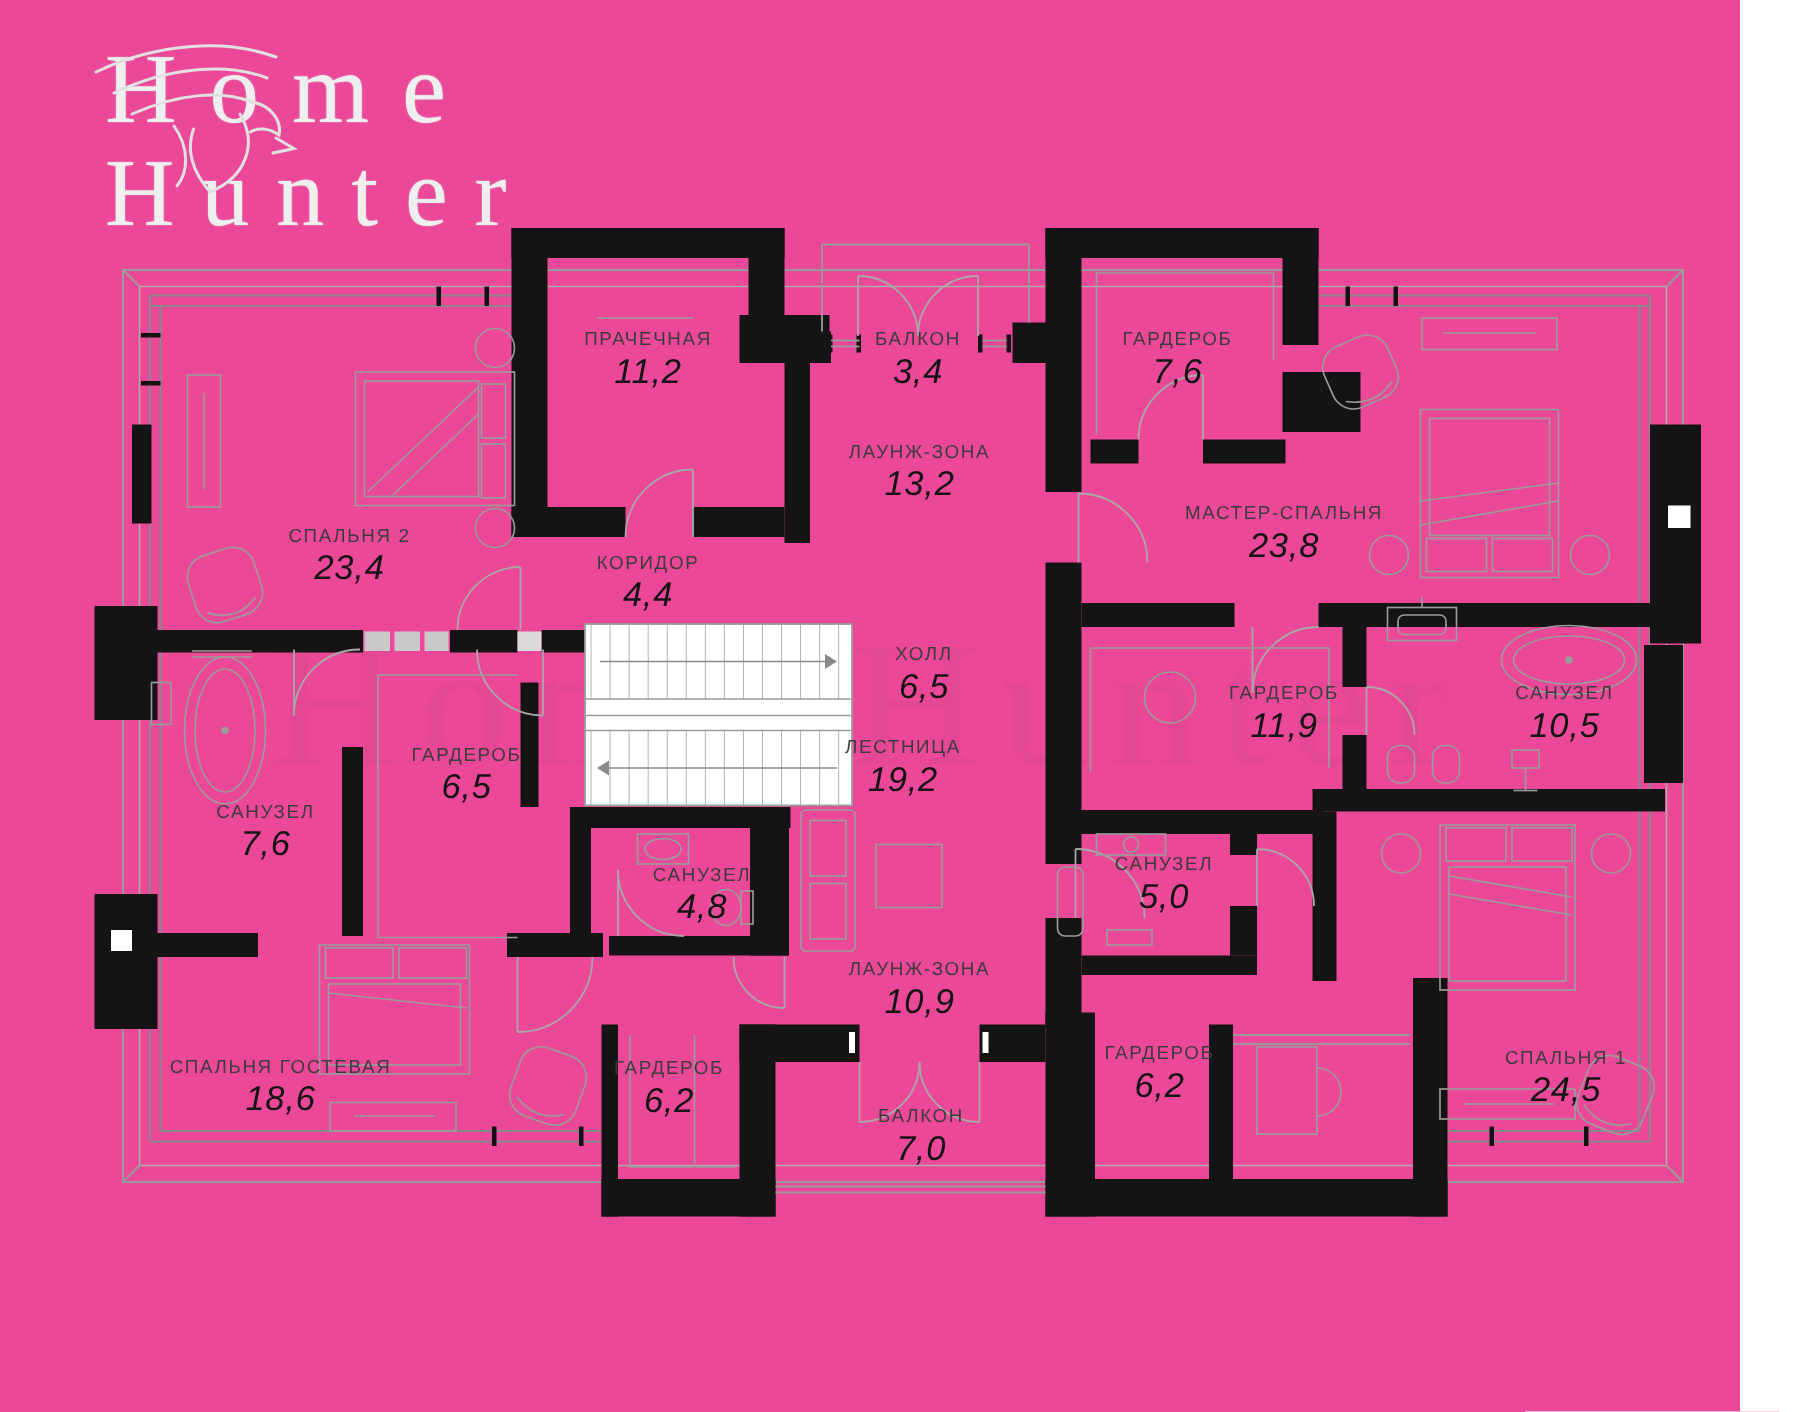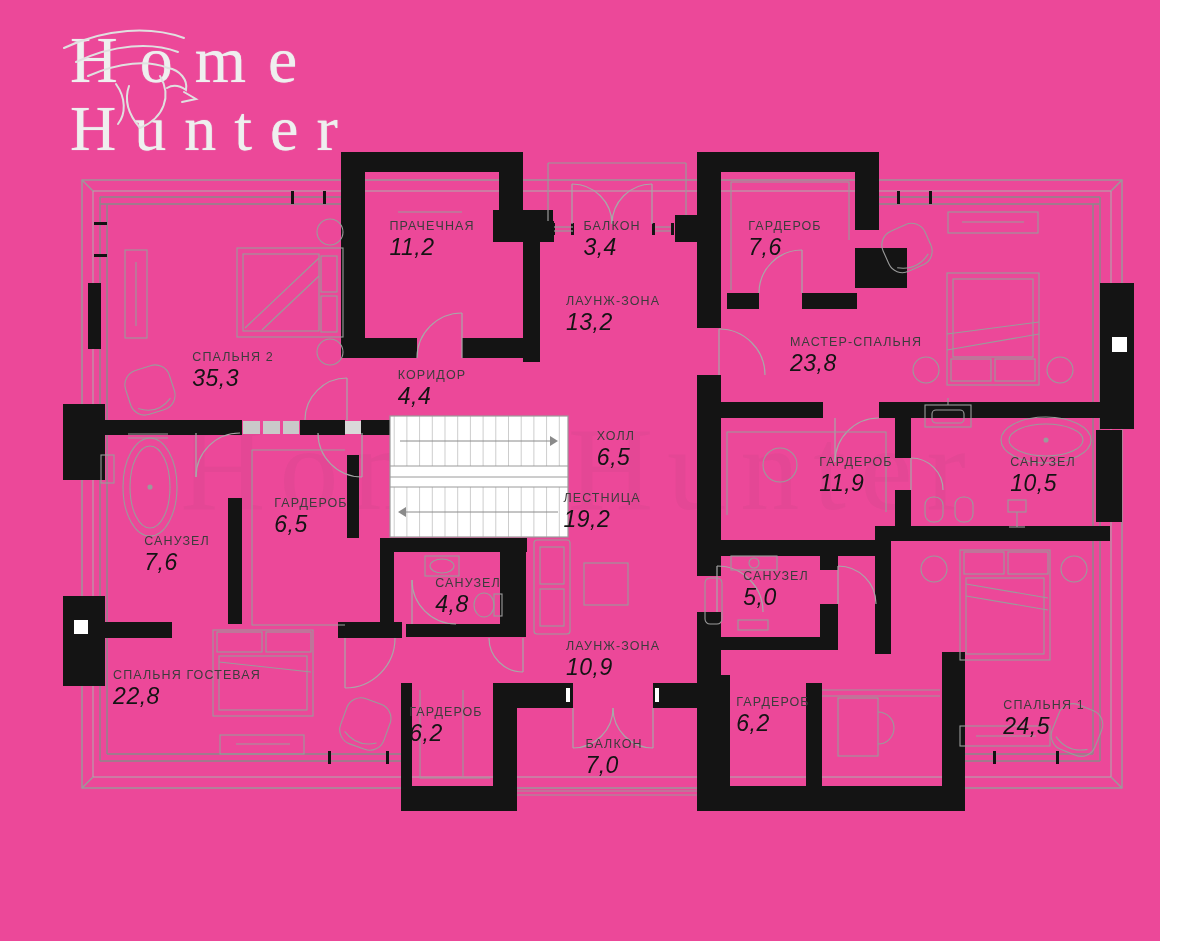--- a/index.html
+++ b/index.html
@@ -11,21 +11,21 @@
   .logo .l1{font-family:"Liberation Serif","DejaVu Serif",serif;font-size:66px;letter-spacing:22px;
             color:#efefef;text-shadow:0 0 1px #dcdcdc;}
   .logo .l2{font-family:"Liberation Serif","DejaVu Serif",serif;font-size:64px;letter-spacing:18px;
             color:#efefef;text-shadow:0 0 1px #dcdcdc;margin-top:-6px;}
   .logo .row{display:flex;align-items:flex-start;}
   .eagle{margin-left:-14px;margin-top:4px;}
   .center-mark{position:absolute;left:50%;top:470px;transform:translate(-50%,-50%);
                font-family:"Liberation Serif","DejaVu Serif",serif;font-size:118px;letter-spacing:14px;
                color:rgba(60,60,60,0.045);white-space:nowrap;pointer-events:none;}
   
-  .room-label{position:absolute;transform:translate(-50%,-50%);text-align:left;white-space:nowrap;}
+  .room-label{position:absolute;transform:translate(-50%,-50%);text-align:center;white-space:nowrap;}
   .room-name{font-size:12.5px;letter-spacing:1.1px;color:#3c3c3c;}
   .room-area{font-size:23px;letter-spacing:0.5px;color:#141414;margin-top:1px;font-style:italic;}
 </style>
 </head>
 <body>
 
 <div class="stage">
 
   <div class="logo">
     <div class="row">
@@ -403,21 +403,21 @@
       <div class="room-label" style="left: 613px; top: 315px;">
         <div class="room-name">ЛАУНЖ-ЗОНА</div>
         <div class="room-area">13,2</div>
       </div>
       <div class="room-label" style="left: 856px; top: 356px;">
         <div class="room-name">МАСТЕР-СПАЛЬНЯ</div>
         <div class="room-area">23,8</div>
       </div>
       <div class="room-label" style="left: 233px; top: 371px;">
         <div class="room-name">СПАЛЬНЯ 2</div>
-        <div class="room-area">35,3</div>
+        <div class="room-area">23,4</div>
       </div>
       <div class="room-label" style="left: 432px; top: 389px;">
         <div class="room-name">КОРИДОР</div>
         <div class="room-area">4,4</div>
       </div>
       <div class="room-label" style="left: 616px; top: 430px; margin-top: 20px;">
         <div class="room-name">ХОЛЛ</div>
         <div class="room-area">6,5</div>
       </div>
       <div class="room-label" style="left: 856px; top: 476px;">
@@ -445,23 +445,23 @@
         <div class="room-area">4,8</div>
       </div>
       <div class="room-label" style="left: 776px; top: 590px;">
         <div class="room-name">САНУЗЕЛ</div>
         <div class="room-area">5,0</div>
       </div>
       <div class="room-label" style="left: 613px; top: 660px;">
         <div class="room-name">ЛАУНЖ-ЗОНА</div>
         <div class="room-area">10,9</div>
       </div>
-      <div class="room-label" style="left: 187px; top: 689px;">
+      <div class="room-label" style="left: 187px; top: 725px;">
         <div class="room-name">СПАЛЬНЯ ГОСТЕВАЯ</div>
-        <div class="room-area">22,8</div>
+        <div class="room-area">18,6</div>
       </div>
       <div class="room-label" style="left: 446px; top: 726px;">
         <div class="room-name">ГАРДЕРОБ</div>
         <div class="room-area">6,2</div>
       </div>
       <div class="room-label" style="left: 773px; top: 716px;">
         <div class="room-name">ГАРДЕРОБ</div>
         <div class="room-area">6,2</div>
       </div>
       <div class="room-label" style="left: 614px; top: 758px;">

